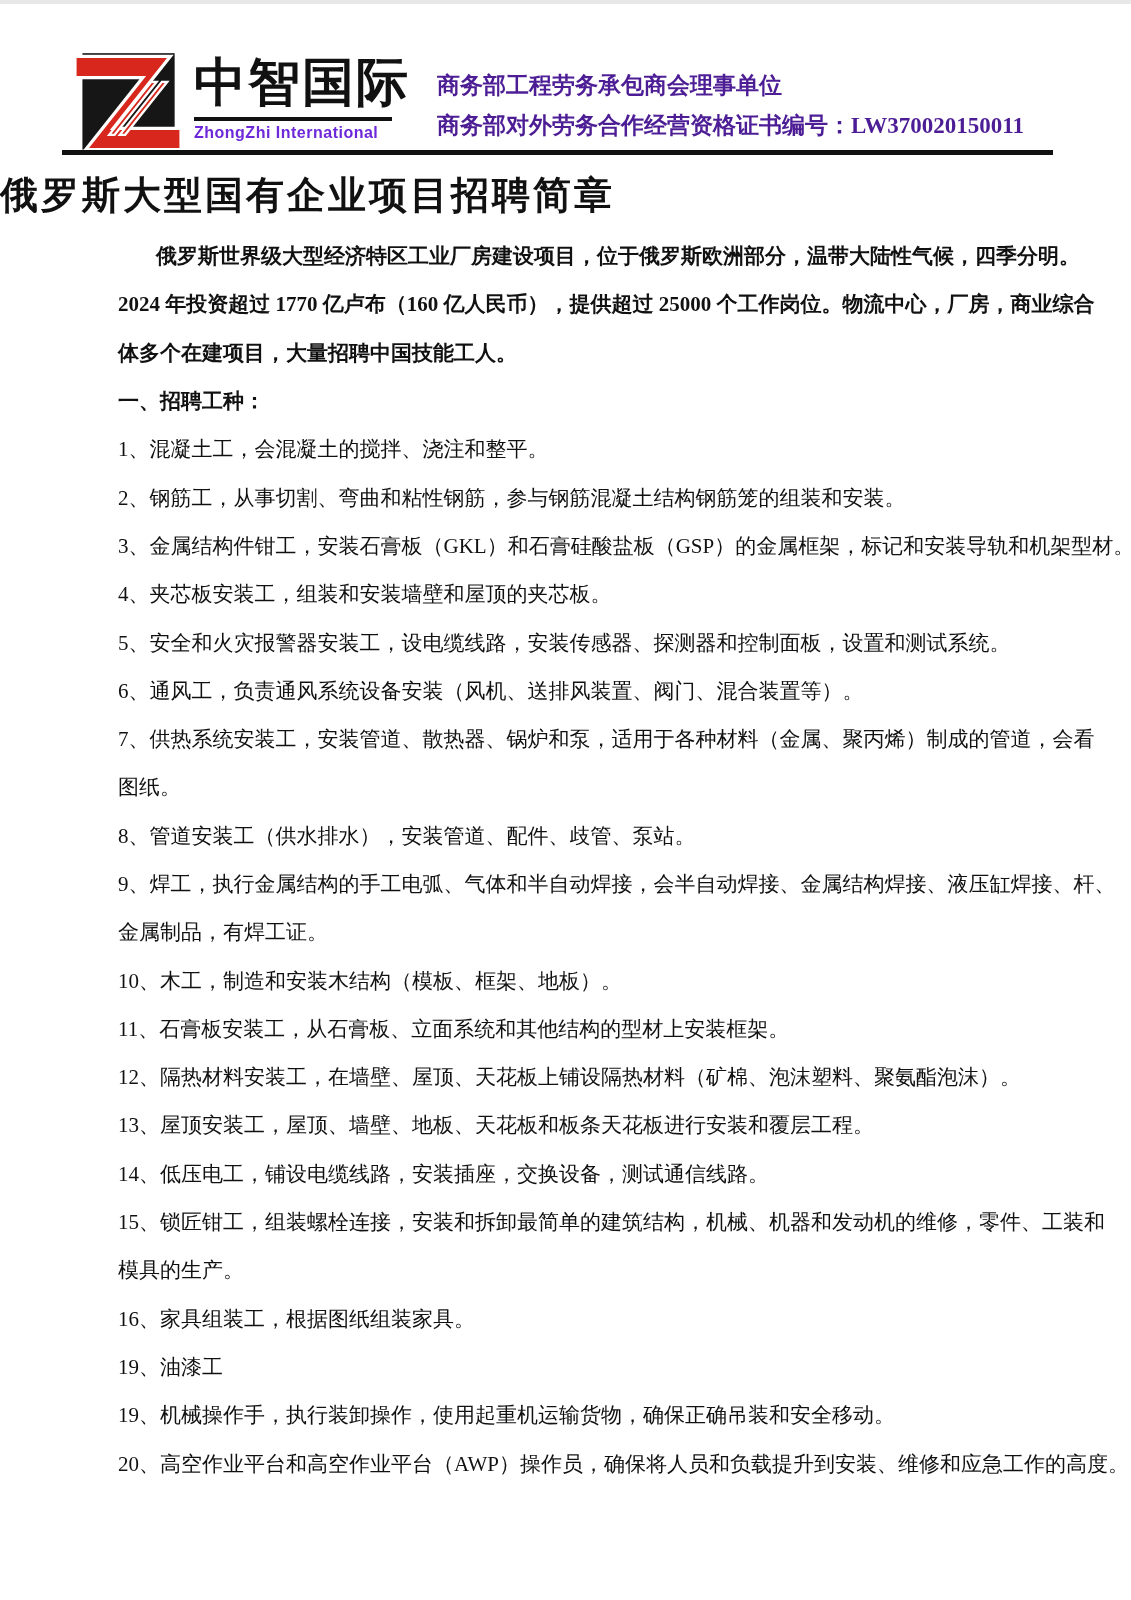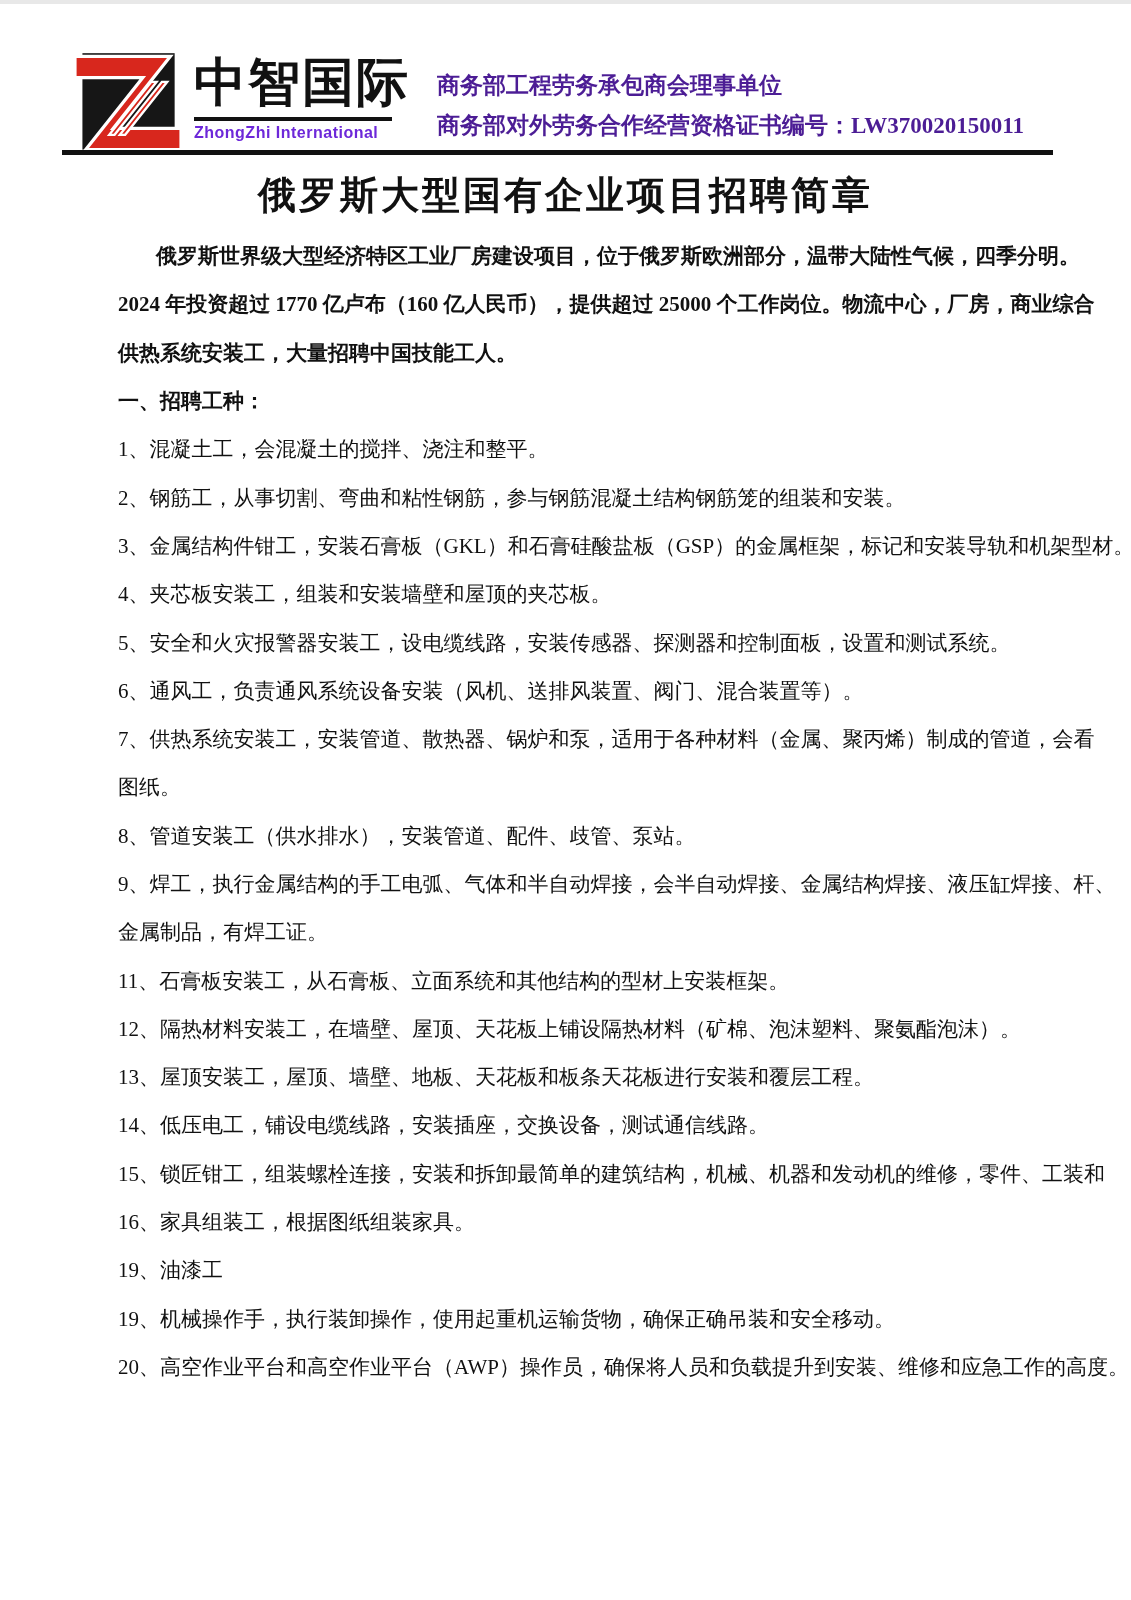--- a/index.html
+++ b/index.html
@@ -32,21 +32,20 @@
     font-family:"Liberation Serif","DejaVu Serif",serif;
     font-weight:bold;font-size:23px;line-height:40px;
     color:#4c1d95;white-space:nowrap;
   }
   .header-rule{
     position:absolute;top:146px;left:62px;width:991px;height:5px;background:#111;
   }
   
   .doc-title{
     position:absolute;top:166px;left:0;right:0;
-    text-align:center;
     font-size:38px;font-weight:bold;letter-spacing:3px;
     font-family:Liberation Serif, serif;
   }
   
   .content{
     position:absolute;top:228px;left:118px;width:900px;
     font-size:21px;
   }
   .line{
     margin:0;height:48.3px;display:flex;align-items:center;
@@ -81,42 +80,44 @@
     </div>
   </div>
   <div class="header-rule"></div>
 
   <div class="doc-title">俄罗斯大型国有企业项目招聘简章</div>
 
   <div class="content">
     <div class="intro">
         <p class="line">俄罗斯世界级大型经济特区工业厂房建设项目，位于俄罗斯欧洲部分，温带大陆性气候，四季分明。</p>
         <p class="line">2024 年投资超过 1770 亿卢布（160 亿人民币），提供超过 25000 个工作岗位。物流中心，厂房，商业综合</p>
-        <p class="line">供热系统安装工，大量招聘中国技能工人。</p>
+        <p class="line">体多个在建项目，大量招聘中国技能工人。</p>
       </div>
 
     <p class="line section-heading">一、招聘工种：</p>
 
     <div class="jobs">
         <p class="line">1、混凝土工，会混凝土的搅拌、浇注和整平。</p>
         <p class="line">2、钢筋工，从事切割、弯曲和粘性钢筋，参与钢筋混凝土结构钢筋笼的组装和安装。</p>
         <p class="line">3、金属结构件钳工，安装石膏板（GKL）和石膏硅酸盐板（GSP）的金属框架，标记和安装导轨和机架型材。</p>
         <p class="line">4、夹芯板安装工，组装和安装墙壁和屋顶的夹芯板。</p>
         <p class="line">5、安全和火灾报警器安装工，设电缆线路，安装传感器、探测器和控制面板，设置和测试系统。</p>
         <p class="line">6、通风工，负责通风系统设备安装（风机、送排风装置、阀门、混合装置等）。</p>
         <p class="line">7、供热系统安装工，安装管道、散热器、锅炉和泵，适用于各种材料（金属、聚丙烯）制成的管道，会看</p>
         <p class="line">图纸。</p>
         <p class="line">8、管道安装工（供水排水），安装管道、配件、歧管、泵站。</p>
         <p class="line">9、焊工，执行金属结构的手工电弧、气体和半自动焊接，会半自动焊接、金属结构焊接、液压缸焊接、杆、</p>
         <p class="line">金属制品，有焊工证。</p>
+        <p class="line">10、木工，制造和安装木结构（模板、框架、地板）。</p>
         <p class="line">11、石膏板安装工，从石膏板、立面系统和其他结构的型材上安装框架。</p>
         <p class="line">12、隔热材料安装工，在墙壁、屋顶、天花板上铺设隔热材料（矿棉、泡沫塑料、聚氨酯泡沫）。</p>
         <p class="line">13、屋顶安装工，屋顶、墙壁、地板、天花板和板条天花板进行安装和覆层工程。</p>
         <p class="line">14、低压电工，铺设电缆线路，安装插座，交换设备，测试通信线路。</p>
         <p class="line">15、锁匠钳工，组装螺栓连接，安装和拆卸最简单的建筑结构，机械、机器和发动机的维修，零件、工装和</p>
+        <p class="line">模具的生产。</p>
         <p class="line">16、家具组装工，根据图纸组装家具。</p>
         <p class="line">19、油漆工</p>
         <p class="line">19、机械操作手，执行装卸操作，使用起重机运输货物，确保正确吊装和安全移动。</p>
         <p class="line">20、高空作业平台和高空作业平台（AWP）操作员，确保将人员和负载提升到安装、维修和应急工作的高度。</p>
       </div>
   </div>
 
 </div>
 
 </body></html>

